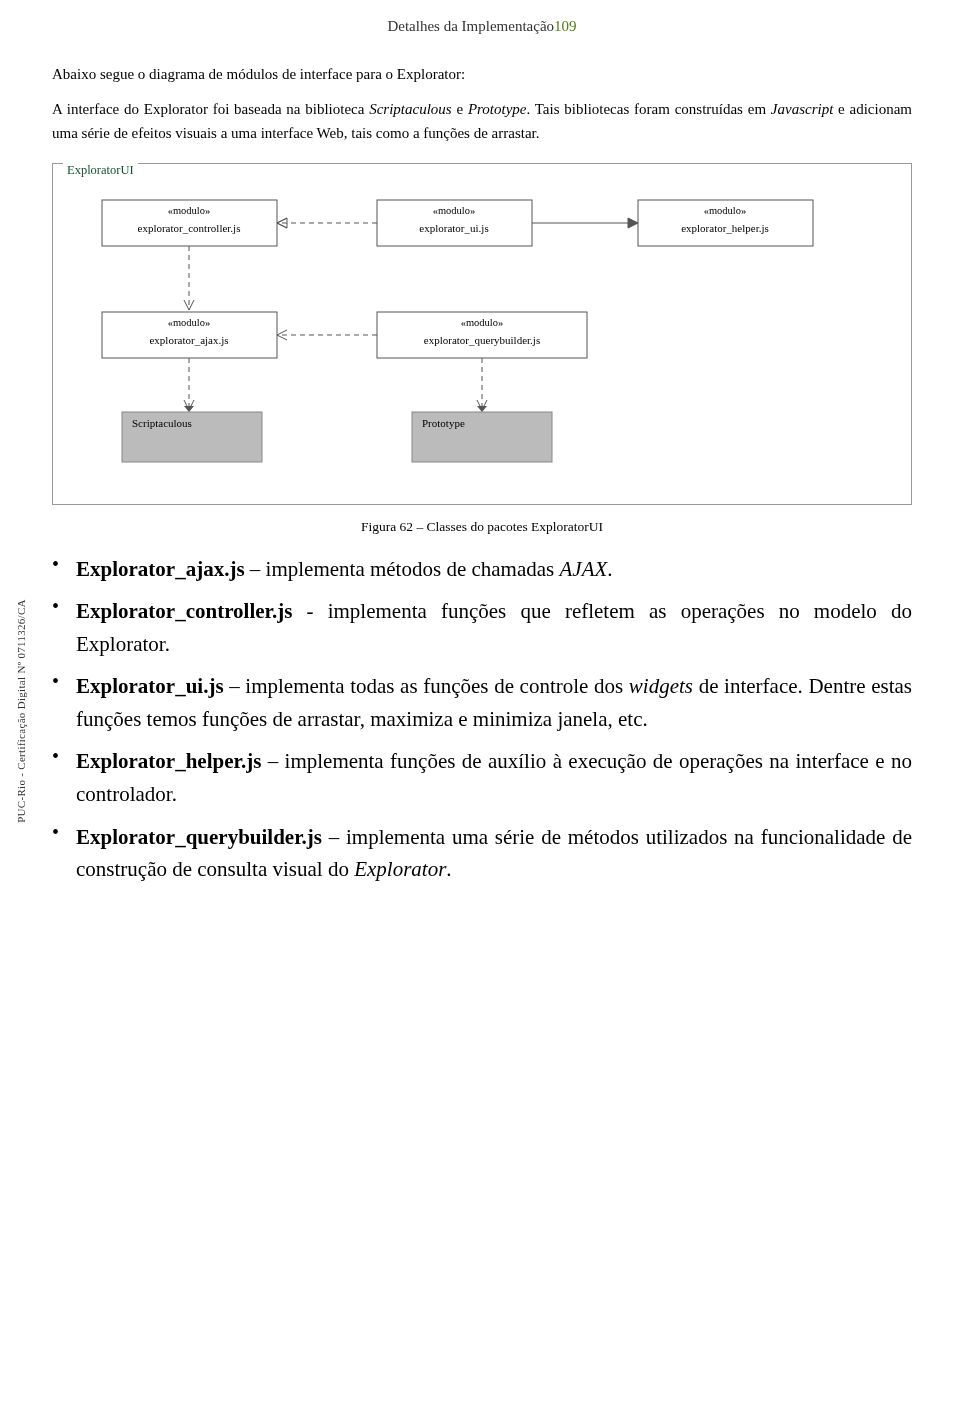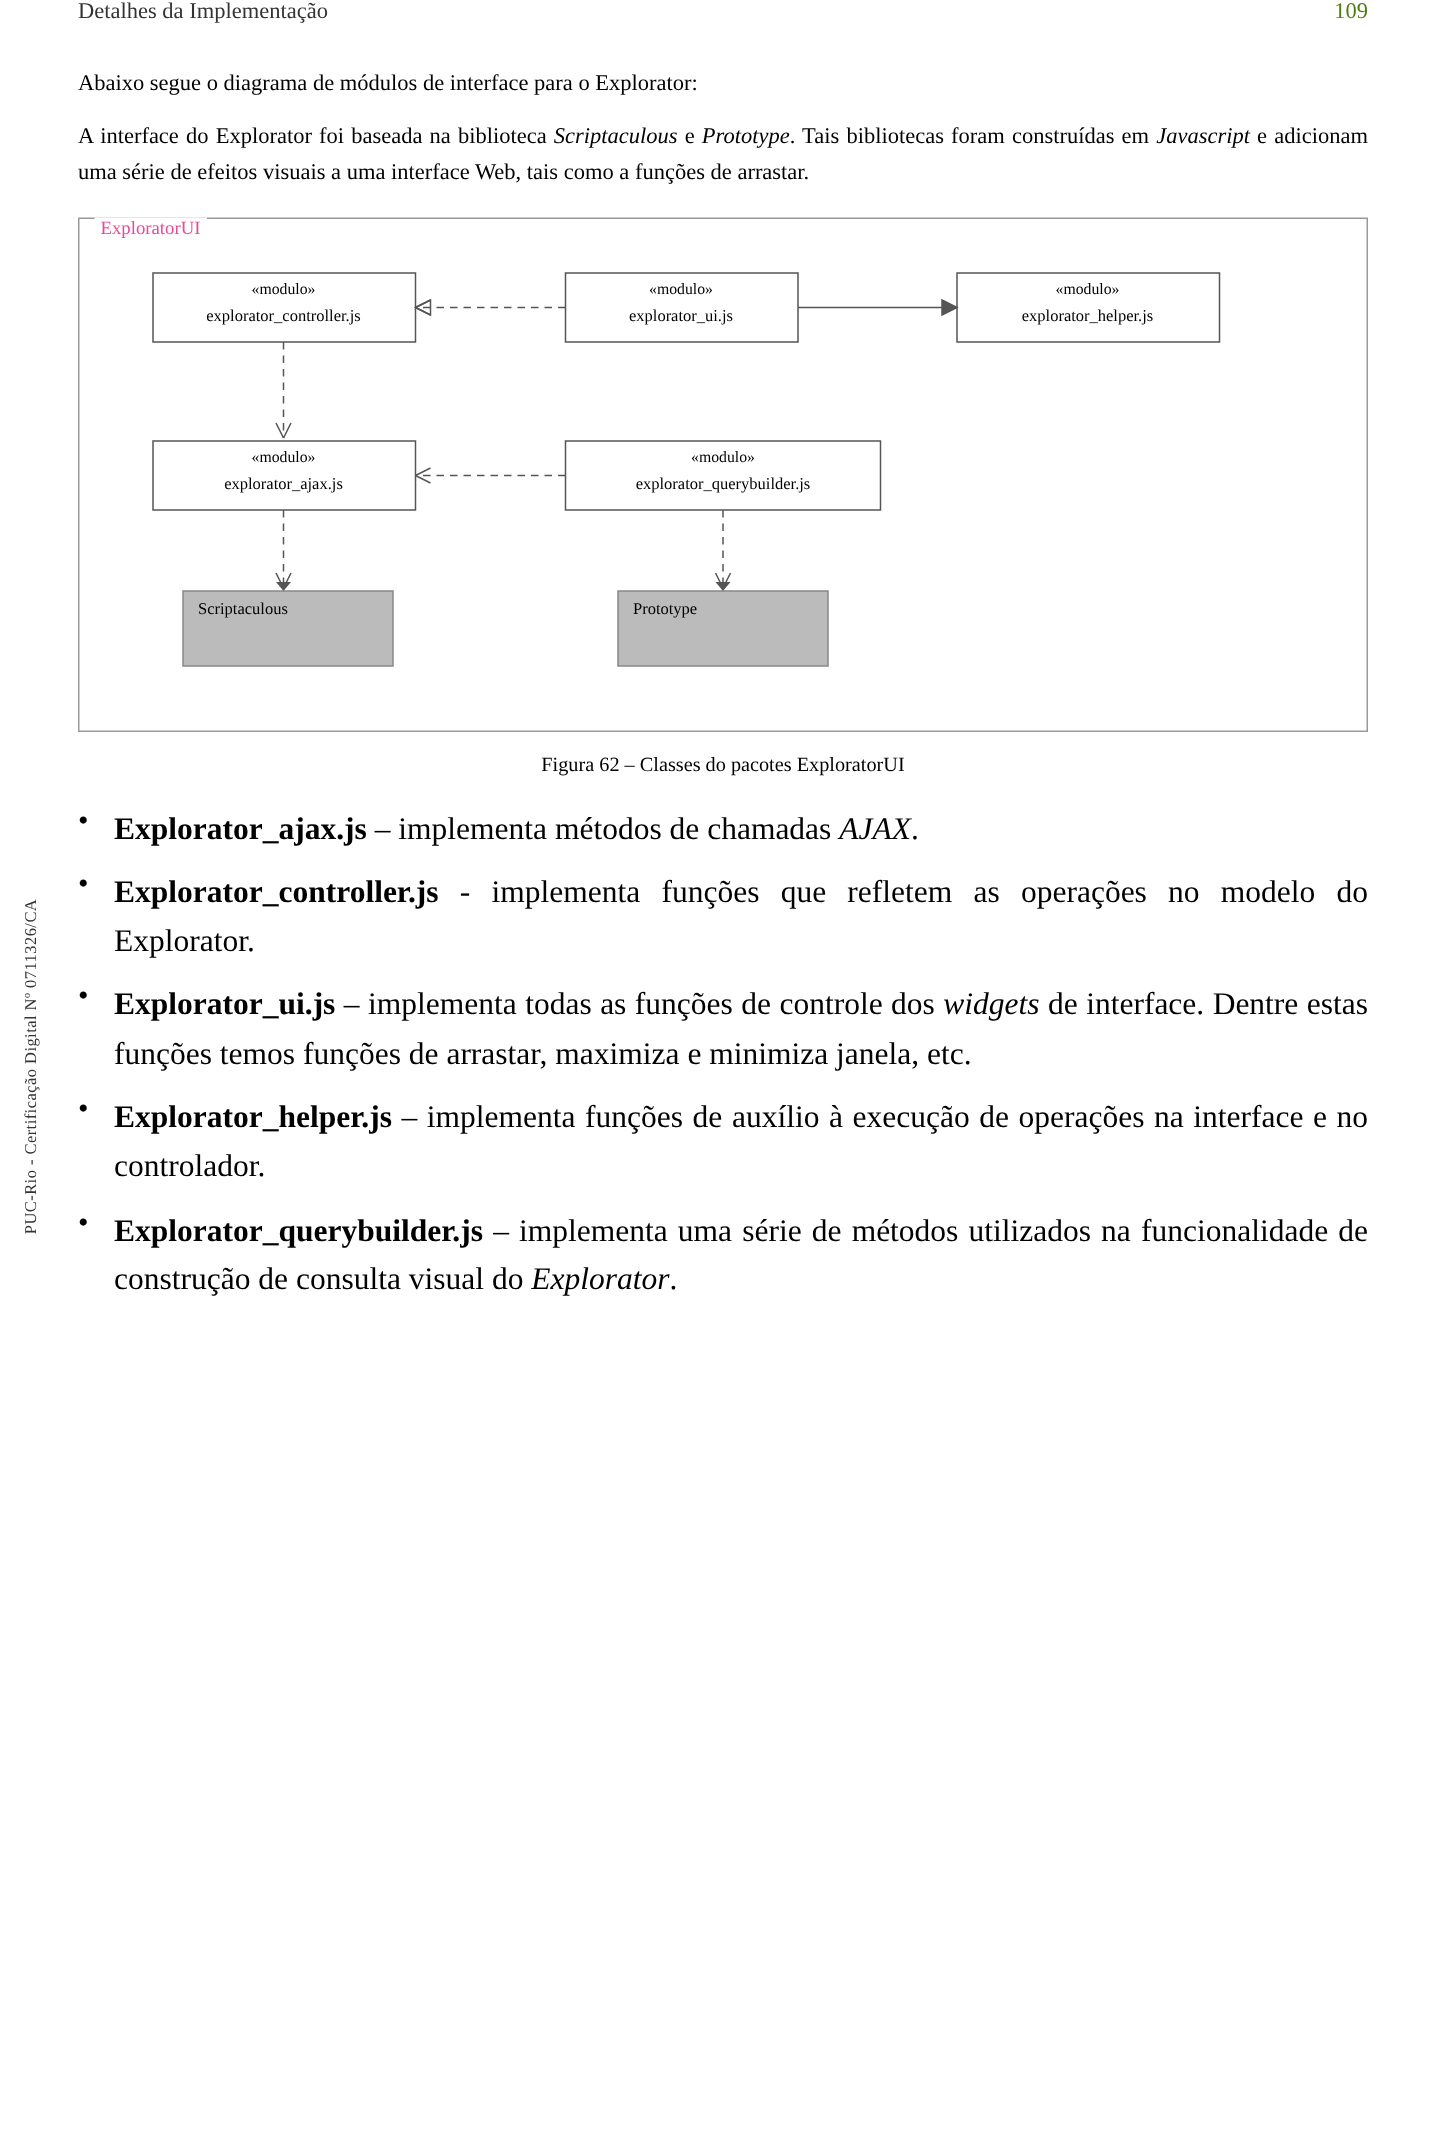--- a/index.html
+++ b/index.html
@@ -43,23 +43,24 @@
     
     .content {
       flex: 1;
       padding: 0 48px 40px 10px;
       position: relative;
     }
 
     
     .header-bar {
       display: flex;
-      justify-content: space-between;
+      justify-content: center;
       align-items: flex-start;
       margin-bottom: 28px;
+      padding-top: 18px;
     }
 
     .chapter-title {
       font-size: 15px;
       color: #333;
       font-weight: normal;
     }
 
     .page-number {
       font-size: 15px;
@@ -94,21 +95,21 @@
       background: #fff;
     }
 
     .diagram-label {
       position: absolute;
       top: -1px;
       left: 10px;
       font-size: 12.5px;
       background: #fff;
       padding: 0 4px;
-      color: #ec4899;
+      color: #14532d;
     }
 
     
     .figure-caption {
       font-size: 13.5px;
       margin: 14px 0 18px 0;
       text-align: center;
     }
 
     

